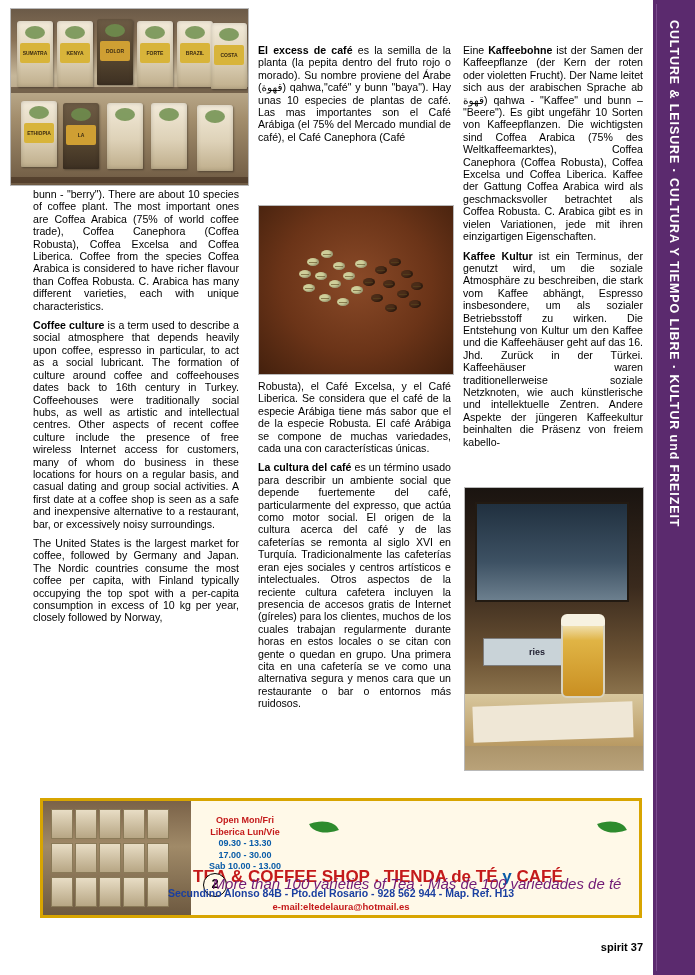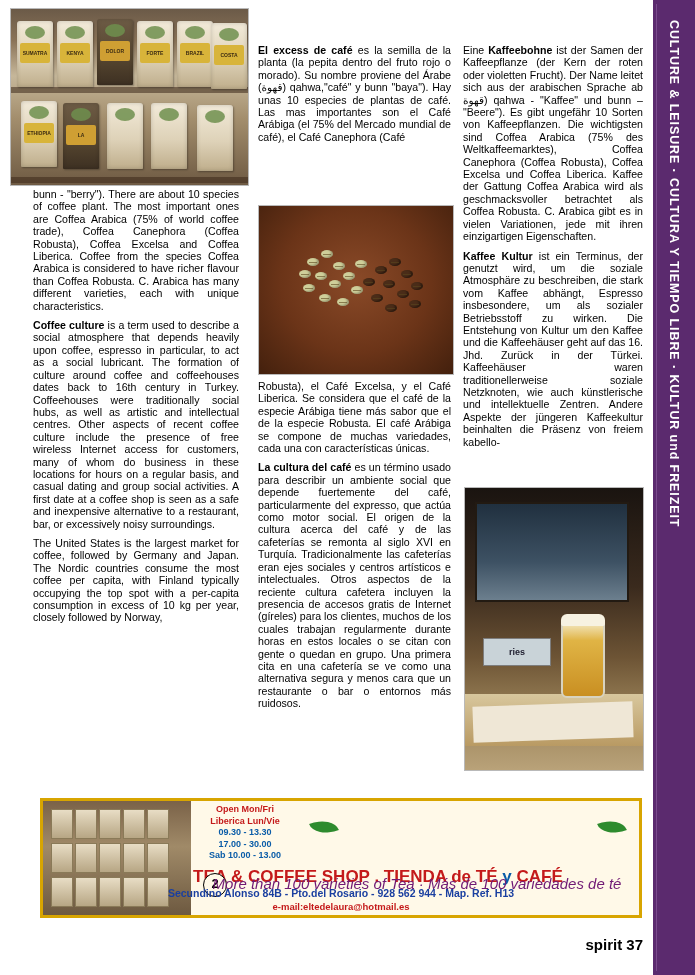--- a/index.html
+++ b/index.html
@@ -157,20 +157,21 @@
     top: 150px;
     width: 66px;
     height: 26px;
     background: #c9d3d8;
     color: #223;
     font-size: 9px;
     font-weight: bold;
     text-align: center;
     line-height: 26px;
     border: 1px solid #7d7d7d;
+    padding-left: 20px;
   }
   .bar-glass {
     position: absolute;
     left: 96px;
     top: 132px;
     width: 40px;
     height: 74px;
     background: linear-gradient(180deg,#f4eac8 0%, #e0b445 25%, #c98f22 100%);
     border: 2px solid #d8d3c0;
     border-radius: 3px 3px 6px 6px;
@@ -240,21 +241,21 @@
   }
   .ad-photo .box {
     position: absolute;
     width: 20px; height: 28px;
     background: linear-gradient(180deg,#e8ddc5,#b7a684);
     border: 1px solid #8a7a58;
   }
   .ad-hours {
     position: absolute;
     left: 152px;
-    top: 3px;
+    top: 14px;
     width: 100px;
     color: #c41a1a;
     font-size: 9px;
     font-weight: bold;
     line-height: 11.5px;
     text-align: center;
   }
   .ad-hours .hl { color: #0a5ca8; }
   .ad-title {
     position: absolute;
@@ -323,21 +324,21 @@
     font-size: 10.5px;
     font-weight: bold;
     color: #1a3fa0;
     line-height: 13px;
   }
   .ad-footer .mail { color: #c41a1a; font-size: 9.5px; }
   .page-num {
     position: absolute;
     right: 52px;
     bottom: 22px;
-    font-size: 15px;
+    font-size: 11px;
     font-weight: bold;
     color: #000;
   }
 </style>
 </head>
 <body>
 
 <div class="page">
 
   <div class="side-band">

